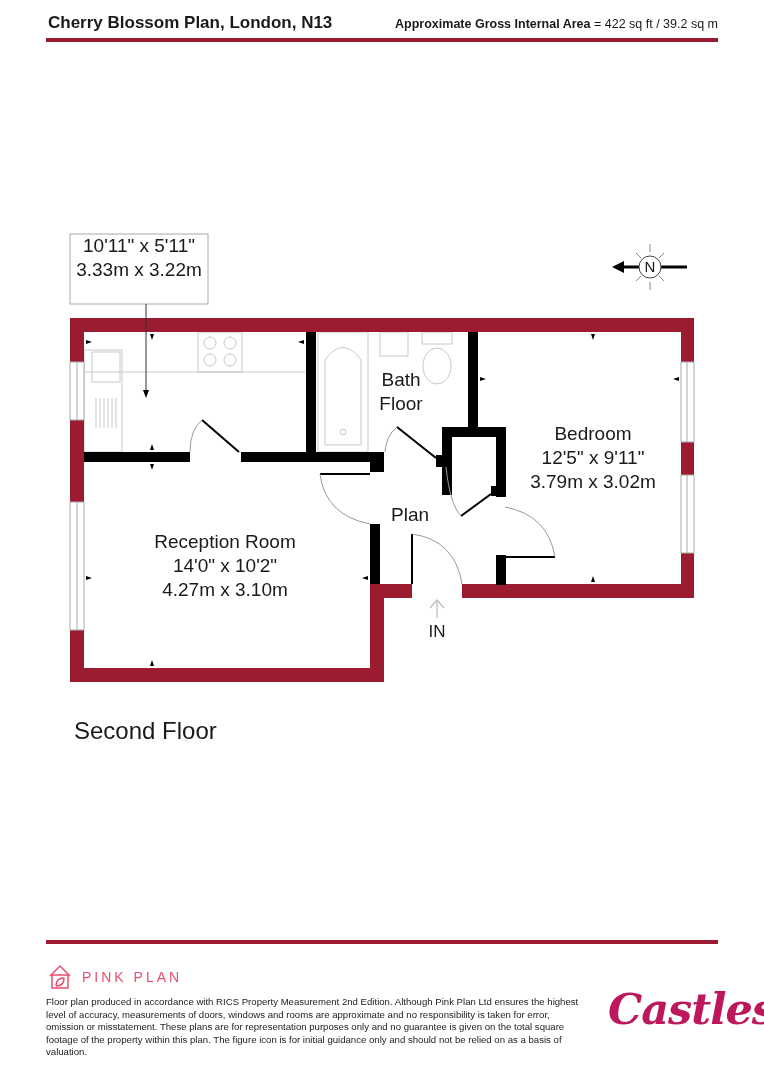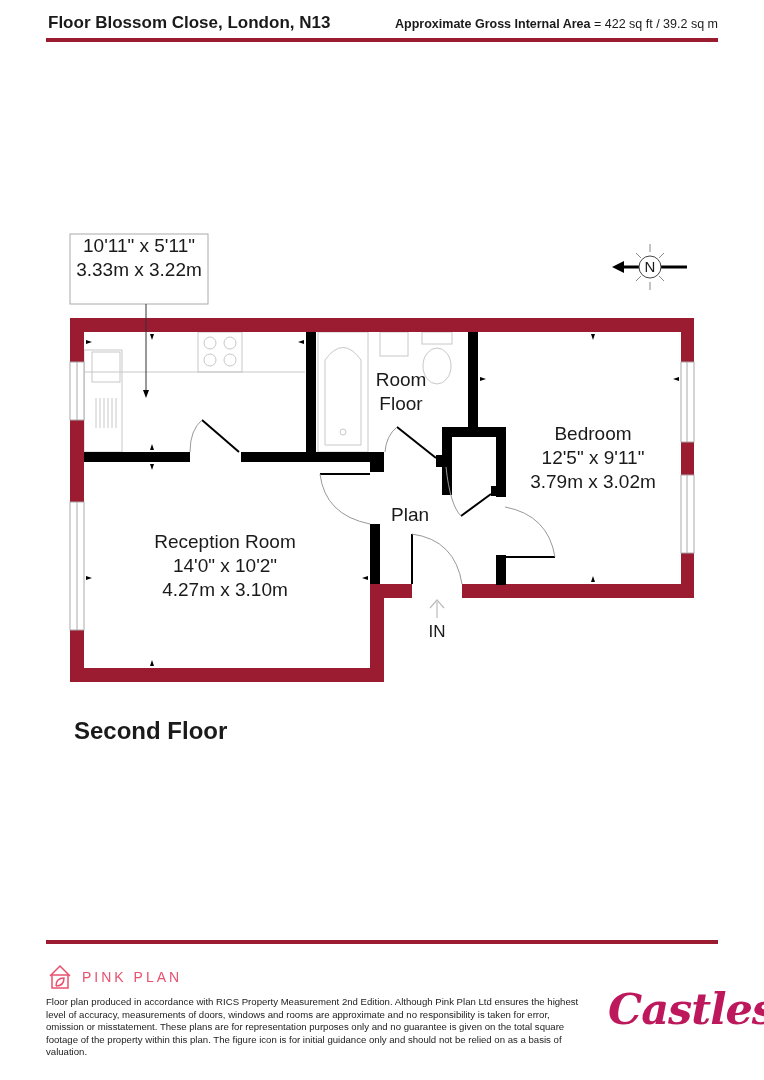--- a/index.html
+++ b/index.html
@@ -4,31 +4,31 @@
 <style>
   html, body { margin:0; padding:0; background:#ffffff; }
   body { width:764px; height:1080px; position:relative; overflow:hidden; font-family:"Liberation Sans", sans-serif; color:#1a1a1a; }
   .header { position:absolute; left:46px; top:10px; width:672px; height:32px; }
   .header .title { position:absolute; left:2px; top:3px; font-size:17px; font-weight:bold; font-family:"Liberation Sans", sans-serif; }
   .header .area { position:absolute; right:0; top:7px; font-size:12.5px;margin-left:32px; }
   .header .area b { font-weight:bold; }
   .rule { position:absolute; left:46px; width:672px; height:4px; background:#9b1b30; }
   .plan { position:absolute; left:0; top:0; }
   .label { position:absolute; text-align:center; font-size:19px; line-height:24px; color:#1a1a1a; white-space:nowrap; }
-  .floor { position:absolute; left:74px; top:717px; font-size:24px;font-weight:bold; }
+  .floor { position:absolute; left:74px; top:717px; font-size:24px; }
   .brand { position:absolute; left:48px; top:964px; display:flex; align-items:center; gap:10px; }
   .brand .name { color:#e8506e; letter-spacing:3px; font-size:14px; }
   .disclaimer { position:absolute; left:46px; top:996px; width:540px; font-size:9.6px; line-height:12.5px; color:#222; }
   .castles { position:absolute; left:608px; top:984px; font-family:"DejaVu Serif", serif; font-size:43px; font-weight:bold; color:#be185d; font-style:italic; letter-spacing:-1px; }
 </style>
 </head>
 <body>
 
 <div class="header">
-  <span class="title">Floor Blossom Close, London, N13</span>
+  <span class="title">Cherry Blossom Plan, London, N13</span>
   <span class="area"><b>Approximate Gross Internal Area</b> <span>= 422 sq ft / 39.2 sq m</span></span>
 </div>
 <div class="rule" style="top:38px"></div>
 
 <svg class="plan" width="764" height="1080">
 
   <g stroke="#c8c8c8" fill="none" stroke-width="1">
     <rect x="84" y="350" width="38" height="102"></rect>
     <rect x="92" y="352" width="28" height="30"></rect>
     <line x1="84" y1="372" x2="305" y2="372"></line>
@@ -150,21 +150,21 @@
     <polygon points="612,267 624,261 624,273" fill="#000"></polygon>
     <circle cx="650" cy="267" r="11" fill="#fff" stroke="#444" stroke-width="1"></circle>
   </g>
 </svg>
 
 <div class="label" style="left:70px;top:234px;width:138px;">
   <div>10'11" x 5'11"</div>
   <div>3.33m x 3.22m</div>
 </div>
 <div class="label" style="left:366px;top:368px;width:70px;">
-  <div>Room</div>
+  <div>Bath</div>
   <div>Floor</div>
 </div>
 <div class="label" style="left:508px;top:422px;width:170px;">
   <div>Bedroom</div>
   <div>12'5" x 9'11"</div>
   <div>3.79m x 3.02m</div>
 </div>
 <div class="label" style="left:380px;top:503px;width:60px;">
   <div>Plan</div>
 </div>

